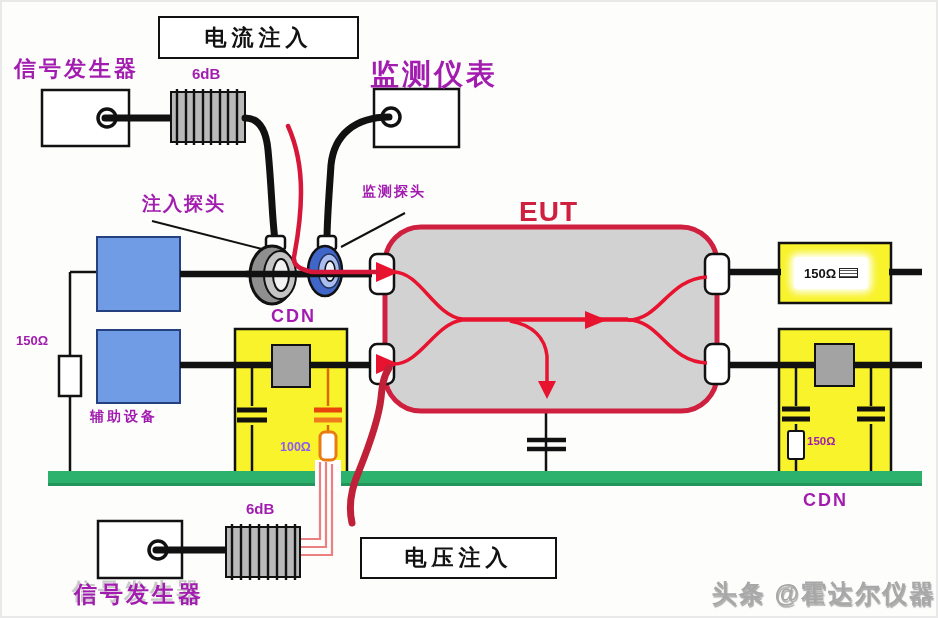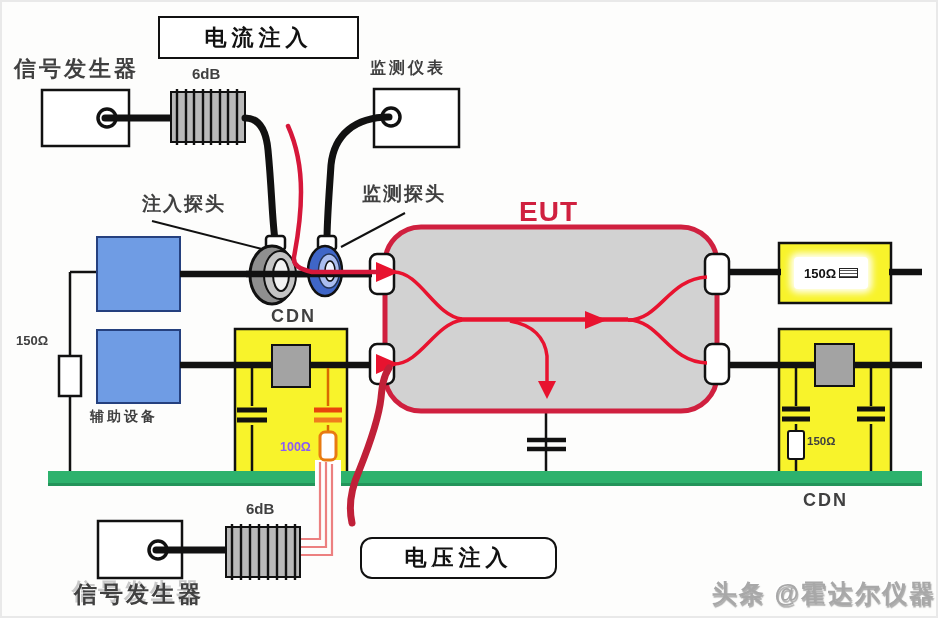--- a/index.html
+++ b/index.html
@@ -2,21 +2,21 @@
 <html><head>
 <meta charset="utf-8">
 <style>
   html,body{margin:0;padding:0;background:#fff;}
   .stage{
     position:relative;width:938px;height:618px;overflow:hidden;
     background:#fdfdfc;box-shadow:inset 0 0 0 2px #e9e9e9;
     font-family:"Liberation Sans","DejaVu Sans",sans-serif;
   }
   .stage svg{position:absolute;left:0;top:0;}
-  .lbl{position:absolute;font-weight:700;color:#404040;white-space:nowrap;line-height:1.1;}
+  .lbl{position:absolute;font-weight:700;color:#a21caf;white-space:nowrap;line-height:1.1;}
   .title-box{
     position:absolute;border:2px solid #111;background:#fff;
     display:flex;align-items:center;justify-content:center;
     font-weight:700;font-size:22px;letter-spacing:5px;color:#111;
   }
   .inline-res{
     position:absolute;left:794px;top:257px;width:74px;height:32px;background:#fff;
     border-radius:4px;box-shadow:0 0 7px 4px rgba(255,255,255,.95);
     display:flex;align-items:center;justify-content:center;gap:3px;
     font-weight:700;font-size:13px;color:#111;
@@ -144,29 +144,29 @@
     <rect x="226" y="527" width="74" height="50" fill="#b9b9b9" stroke="#111" stroke-width="2"></rect>
     <path d="M232,524 V580 M241,524 V580 M250,524 V580 M259,524 V580 M268,524 V580 M277,524 V580 M286,524 V580 M295,524 V580" stroke="#111" stroke-width="2.4" fill="none"></path>
 
     <path d="M152,221 L262,249" stroke="#111" stroke-width="2" fill="none"></path>
     <path d="M405,213 L341,247" stroke="#111" stroke-width="2" fill="none"></path>
   </svg>
 
   <div class="title-box" style="left:158px;top:16px;width:197px;height:39px;">
     <span>电流注入</span>
   </div>
-  <div class="title-box" style="left:360px;top:537px;width:193px;height:38px;border-radius:12px;">
+  <div class="title-box" style="left:360px;top:537px;width:193px;height:38px;">
     <span>电压注入</span>
   </div>
 
   <div class="lbl" style="left:14px;top:57px;font-size:22px;letter-spacing:3px;">信号发生器</div>
   <div class="lbl" style="left:192px;top:66px;font-size:15px;">6dB</div>
-  <div class="lbl" style="left:370px;top:59px;font-size:16px;letter-spacing:3px;">监测仪表</div>
+  <div class="lbl" style="left:370px;top:59px;font-size:29px;letter-spacing:3px;">监测仪表</div>
   <div class="lbl" style="left:142px;top:194px;font-size:19px;letter-spacing:2px;">注入探头</div>
-  <div class="lbl" style="left:362px;top:184px;font-size:19px;letter-spacing:2px;">监测探头</div>
+  <div class="lbl" style="left:362px;top:184px;font-size:14px;letter-spacing:2px;">监测探头</div>
   <div class="lbl" style="left:519px;top:197px;font-size:28px;color:#d0203f;letter-spacing:1px;">EUT</div>
   <div class="lbl" style="left:271px;top:307px;font-size:18px;letter-spacing:2px;">CDN</div>
   <div class="lbl" style="left:90px;top:409px;font-size:14px;letter-spacing:3px;">辅助设备</div>
   <div class="lbl" style="left:16px;top:334px;font-size:13px;">150Ω</div>
   <div class="lbl" style="left:280px;top:441px;font-size:12.5px;color:#8b5cf6;">100Ω</div>
 
   <div class="inline-res">
     <span>150Ω</span>
     <span class="res-glyph"></span>
   </div>

